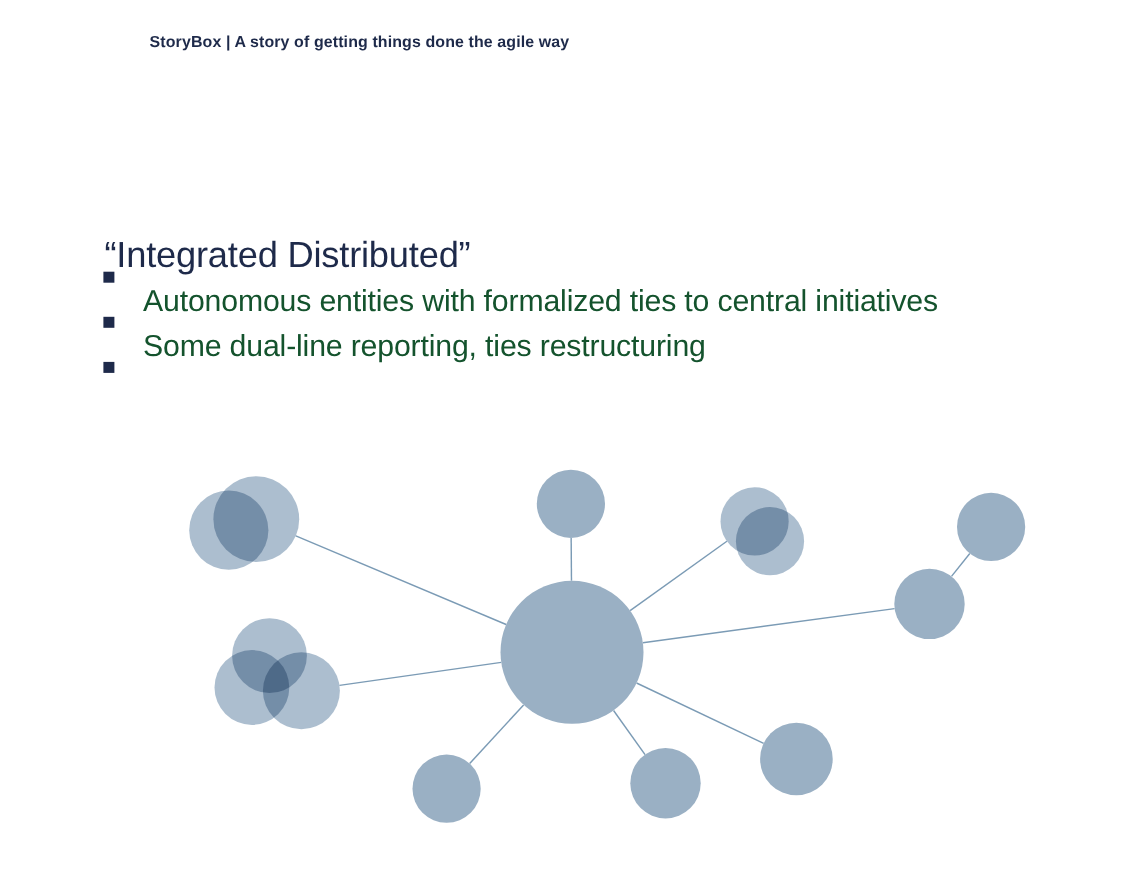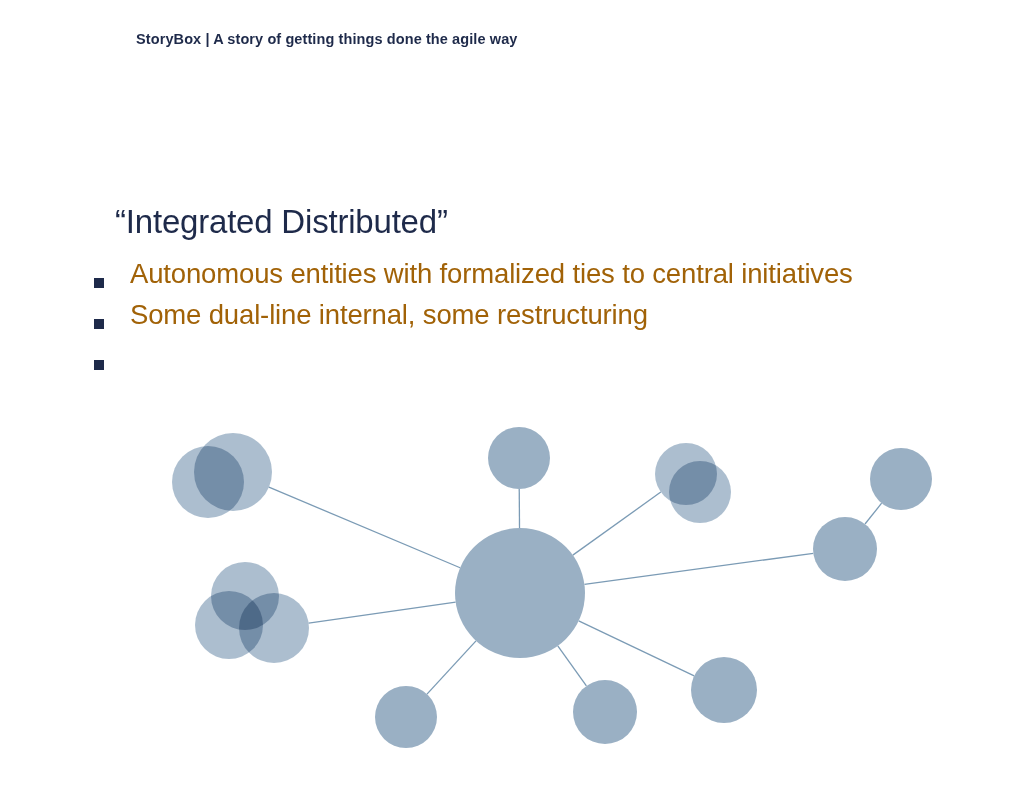--- a/index.html
+++ b/index.html
@@ -44,49 +44,48 @@
     letter-spacing: -0.8px;
     line-height: 1.05;
     color: #8FA9BE;
     white-space: nowrap;
   }
 
   
   .slide-subtitle {
     position: absolute;
     left: 95px;
-    top: 203px;
+    top: 213px;
     font-family: "Liberation Sans", sans-serif;
     font-size: 33px;
     font-weight: 400;
     letter-spacing: -0.2px;
     color: #1E2A4A;
     white-space: nowrap;
-    margin-left: 20px;
   }
 
   
   .bullet-list {
     position: absolute;
     left: 94px;
     top: 253px;
     width: 900px;
     list-style: none;
     margin: 0;
     padding: 0;
   }
   .bullet-item {
     position: relative;
     display: flex;
-    align-items: flex-end;
+    align-items: flex-start;
     font-family: "Liberation Sans", sans-serif;
     font-size: 27.5px;
     font-weight: 400;
     letter-spacing: -0.15px;
-    color: #a16207;
+    color: #14532d;
     height: 41px;
     line-height: 41px;
     white-space: nowrap;
   }
   .bullet-marker {
     display: inline-block;
     width: 10px;
     height: 10px;
     min-width: 10px;
     background: #1E2A4A;
@@ -131,21 +130,21 @@
 
   <div class="slide-subtitle">“Integrated Distributed”</div>
 
   <ul class="bullet-list">
     <li class="bullet-item">
       <span class="bullet-marker"></span>
       <span>Autonomous entities with formalized ties to central initiatives</span>
     </li>
     <li class="bullet-item">
       <span class="bullet-marker"></span>
-      <span>Some dual-line internal, some restructuring</span>
+      <span>Some dual-line reporting, ties restructuring</span>
     </li>
     <li class="bullet-item">
       <span class="bullet-marker"></span>
     </li>
   </ul>
 
   <div class="network-diagram">
     <svg class="diagram-svg" width="1024" height="791" viewBox="0 0 1024 791" xmlns="http://www.w3.org/2000/svg">
       <g id="edge-layer">
           <line x1="268.93670474261603" y1="487.1510148914862" x2="460.10549209563993" y2="567.7483085141896" class="net-edge"></line>

